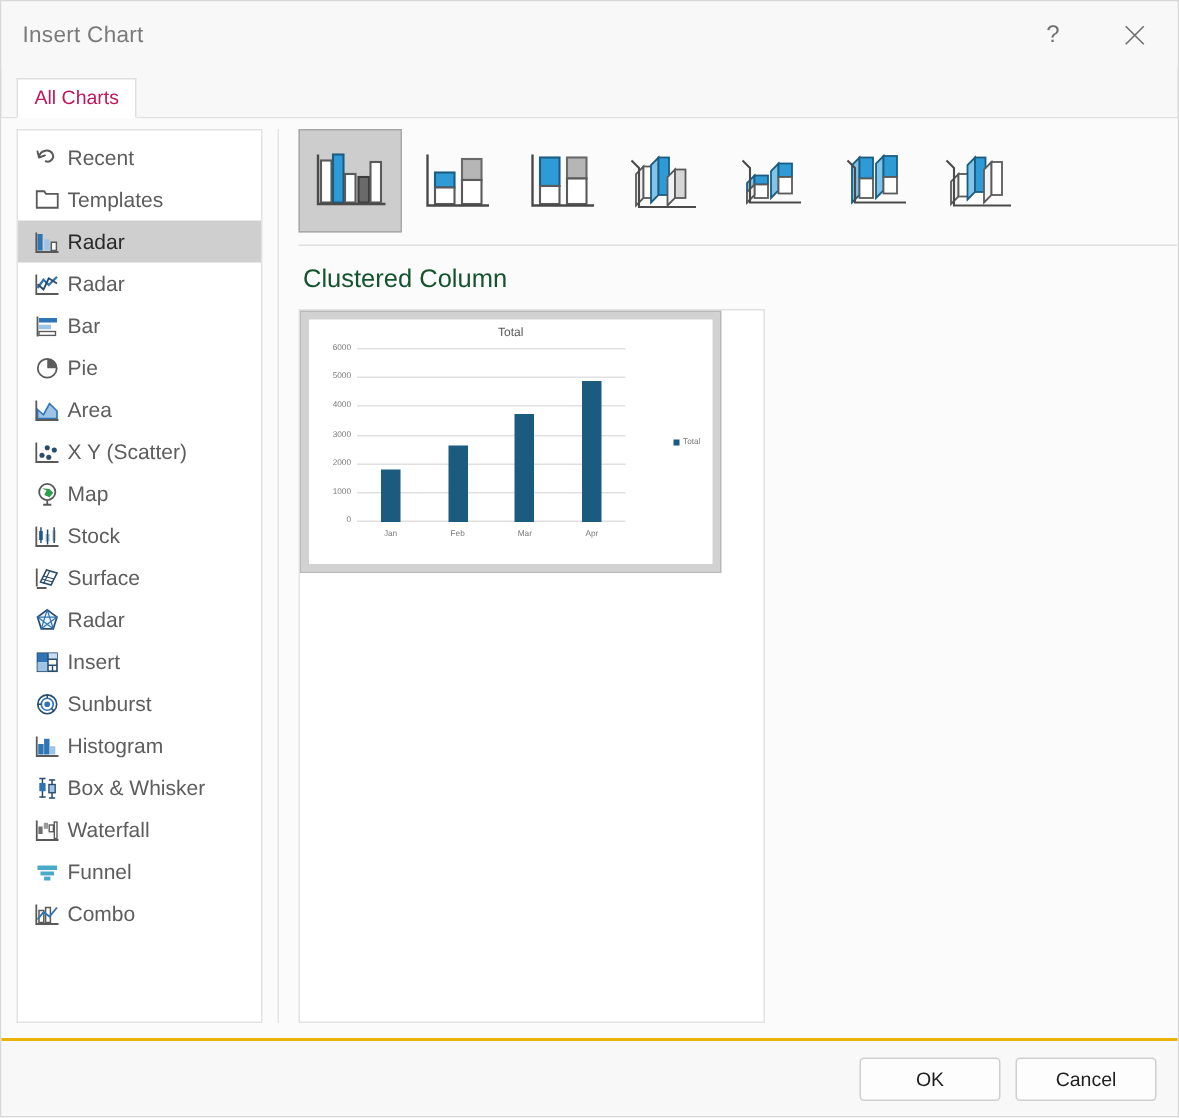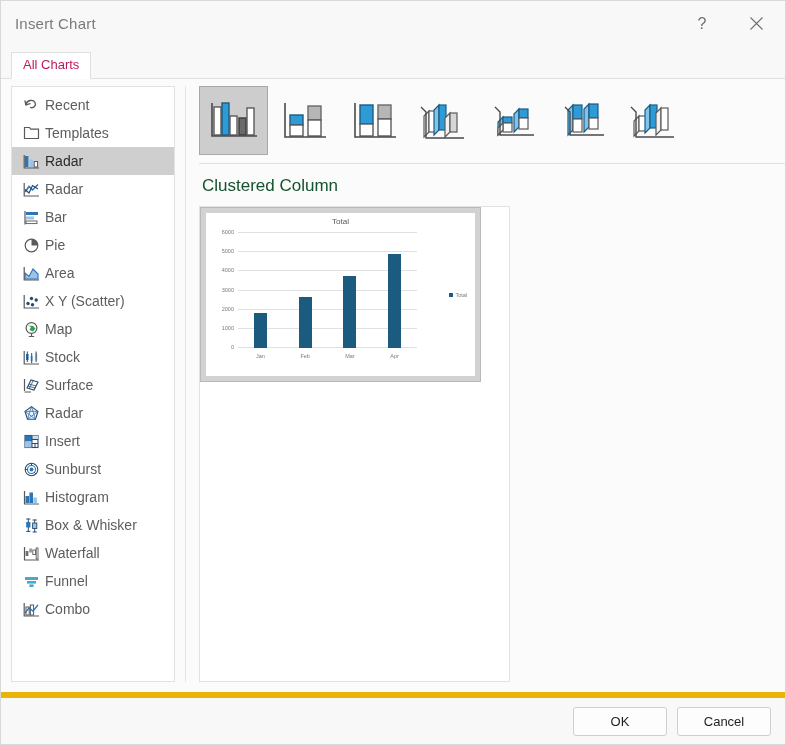--- a/index.html
+++ b/index.html
@@ -184,21 +184,21 @@
     position:absolute; right:8px; top:50%;
     transform:translateY(-50%);
     display:flex; align-items:center; gap:2px;
     font-size:5.5px; color:#7a7a7a;
   }
   .mc-swatch { width:4px; height:4px; background:#1b5b7f; }
   
   #footer {
     flex:0 0 52px; height:52px;
     background:#f8f8f8;
-    border-top:6px solid #eab308;
+    border-top:2px solid #eab308;
     display:flex; align-items:center; justify-content:flex-end;
     padding-right:14px; gap:10px;
   }
   .btn {
     width:94px; height:29px;
     background:#fdfdfd;
     border:1px solid #cfcfcf;
     border-radius:3px;
     font-size:13px; color:#1e1e1e;
     font-family:"Liberation Sans", sans-serif;

